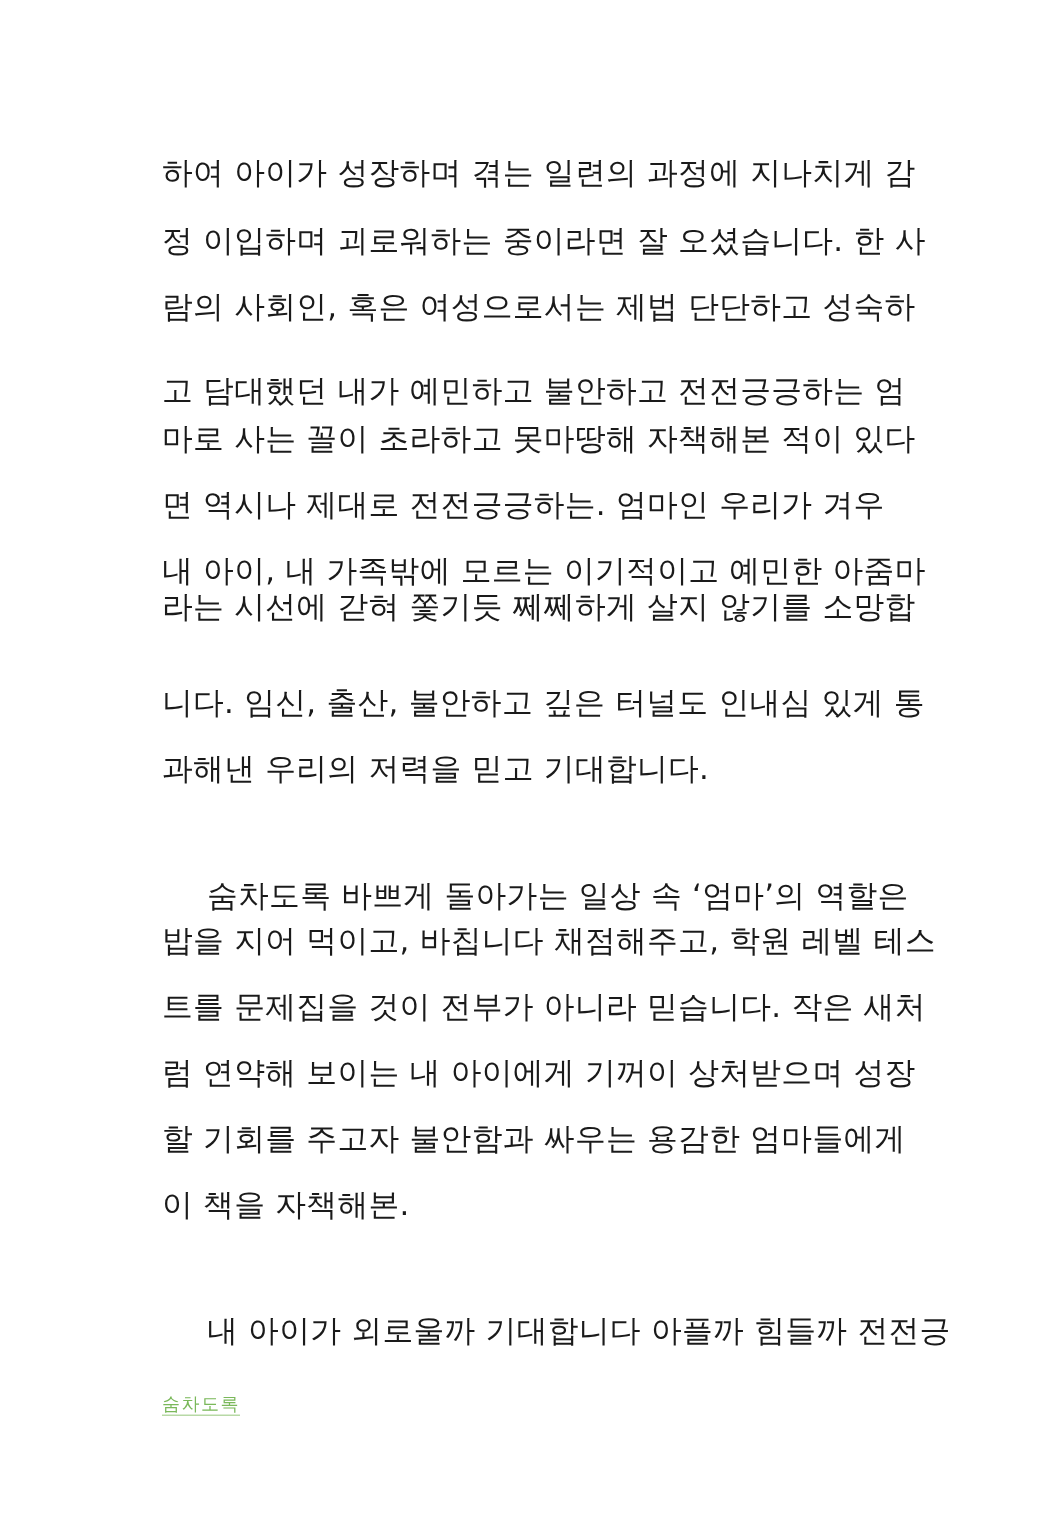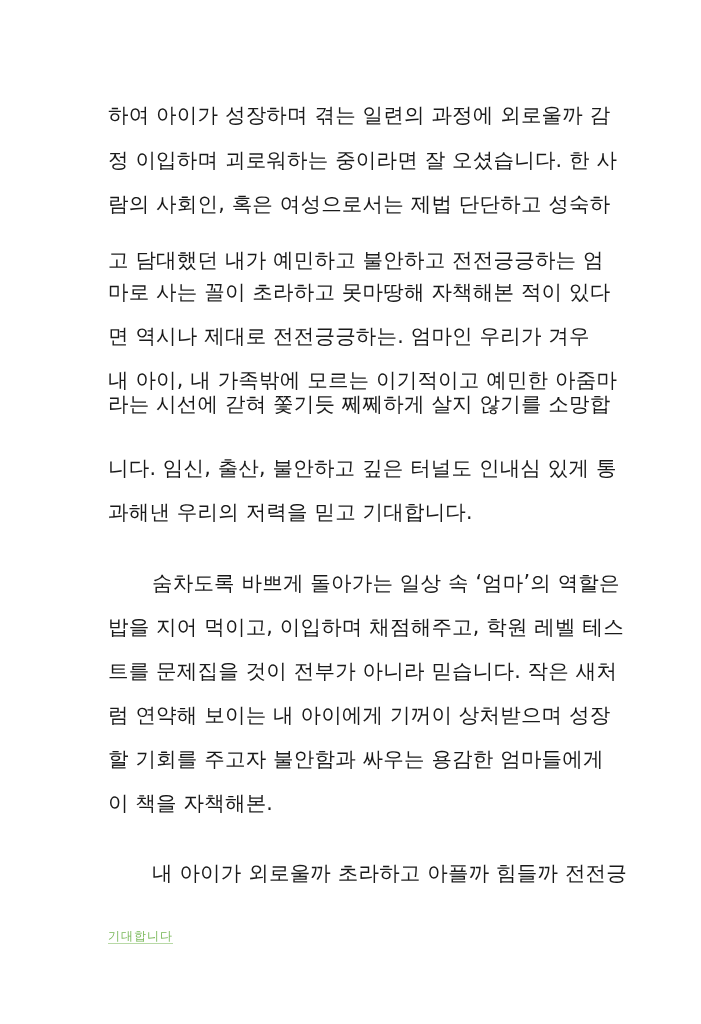--- a/index.html
+++ b/index.html
@@ -22,51 +22,51 @@
       width: 466px;
     }
     .line {
       position: absolute;
       left: 0;
       white-space: nowrap;
       font-size: 20.5px;
       line-height: 24px;
       letter-spacing: 0.2px;
     }
-    .indent { left: 44px; }
+    .indent { left: 30px; margin-top: 14px; }
     .footer {
       position: absolute;
       left: 108px;
       top: 929px;
       font-size: 12px;
       color: #7ab85a;
       letter-spacing: 1px;
       border-bottom: 1px solid #b8d9a6;
       line-height: 14px;
     }
   </style>
 </head>
 <body>
 
 <div class="page">
 
-  <div class="line" style="top:103px">하여 아이가 성장하며 겪는 일련의 과정에 외로울까 감</div>
+  <div class="line" style="top:103px">하여 아이가 성장하며 겪는 일련의 과정에 지나치게 감</div>
   <div class="line" style="top:148px">정 이입하며 괴로워하는 중이라면 잘 오셨습니다. 한 사</div>
   <div class="line" style="top:192px">람의 사회인, 혹은 여성으로서는 제법 단단하고 성숙하</div>
   <div class="line" style="top:248px">고 담대했던 내가 예민하고 불안하고 전전긍긍하는 엄</div>
   <div class="line" style="top:280px">마로 사는 꼴이 초라하고 못마땅해 자책해본 적이 있다</div>
   <div class="line" style="top:324px">면 역시나 제대로 전전긍긍하는. 엄마인 우리가 겨우</div>
   <div class="line" style="top:368px">내 아이, 내 가족밖에 모르는 이기적이고 예민한 아줌마</div>
   <div class="line" style="top:392px">라는 시선에 갇혀 쫓기듯 쩨쩨하게 살지 않기를 소망합</div>
   <div class="line" style="top:456px">니다. 임신, 출산, 불안하고 깊은 터널도 인내심 있게 통</div>
   <div class="line" style="top:500px">과해낸 우리의 저력을 믿고 기대합니다.</div>
 
   <div class="line indent" style="top:571px">숨차도록 바쁘게 돌아가는 일상 속 ‘엄마’의 역할은</div>
-  <div class="line" style="top:615px">밥을 지어 먹이고, 이입하며 채점해주고, 학원 레벨 테스</div>
+  <div class="line" style="top:615px">밥을 지어 먹이고, 바칩니다 채점해주고, 학원 레벨 테스</div>
   <div class="line" style="top:659px">트를 문제집을 것이 전부가 아니라 믿습니다. 작은 새처</div>
   <div class="line" style="top:703px">럼 연약해 보이는 내 아이에게 기꺼이 상처받으며 성장</div>
   <div class="line" style="top:747px">할 기회를 주고자 불안함과 싸우는 용감한 엄마들에게</div>
   <div class="line" style="top:791px">이 책을 자책해본.</div>
 
-  <div class="line indent" style="top:861px">내 아이가 외로울까 초라하고 아플까 힘들까 전전긍</div>
+  <div class="line indent" style="top:861px">내 아이가 외로울까 기대합니다 아플까 힘들까 전전긍</div>
 </div>
 
-<div class="footer">기대합니다</div>
+<div class="footer">숨차도록</div>
 
 </body></html>

